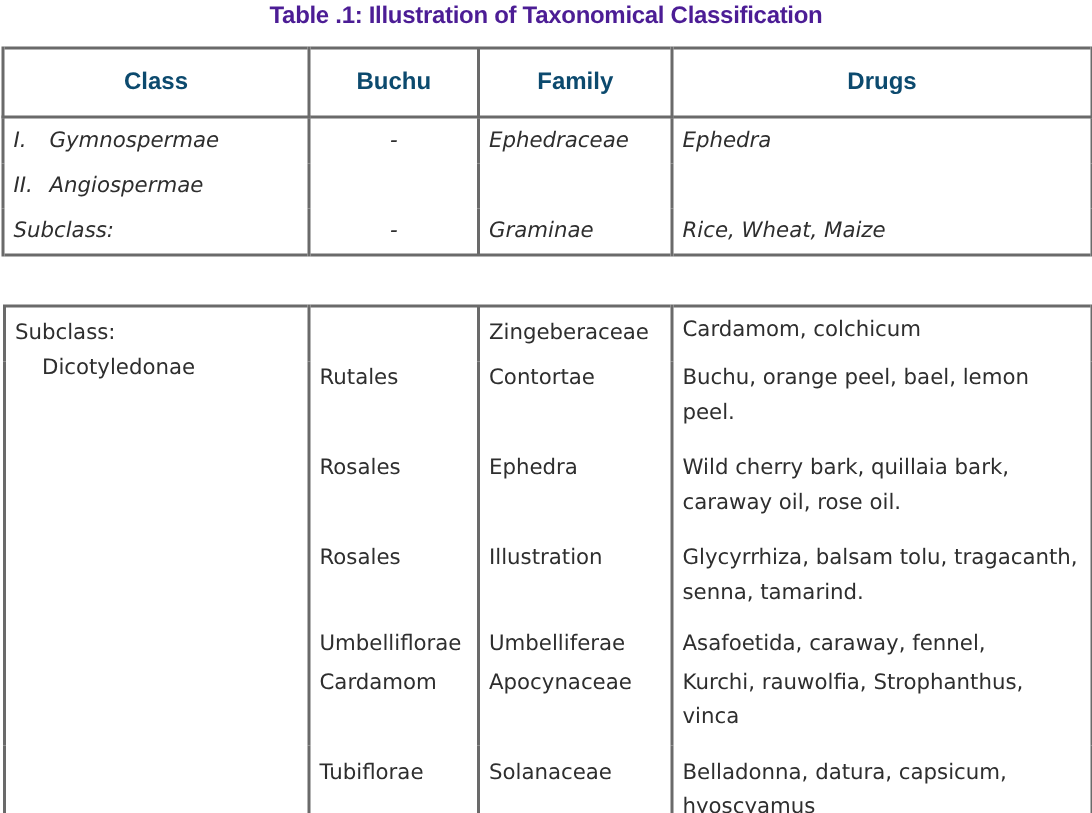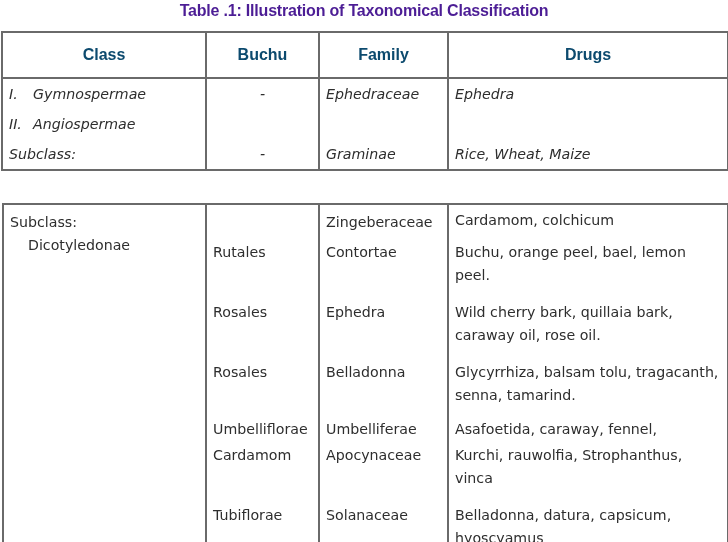--- a/index.html
+++ b/index.html
@@ -150,21 +150,21 @@
       <td style="padding-top:0">Contortae</td>
       <td class="wrap" style="padding-top:0">Buchu, orange peel, bael, lemon peel.</td>
     </tr>
     <tr>
       <td>Rosales</td>
       <td>Ephedra</td>
       <td class="wrap">Wild cherry bark, quillaia bark, caraway oil, rose oil.</td>
     </tr>
     <tr>
       <td>Rosales</td>
-      <td>Belladonna</td>
+      <td>Illustration</td>
       <td class="wrap">Glycyrrhiza, balsam tolu, tragacanth, senna, tamarind.</td>
     </tr>
     <tr>
       <td style="padding-top:0;padding-bottom:0;line-height:30px">Umbelliflorae</td>
       <td style="padding-top:0;padding-bottom:0;line-height:30px">Umbelliferae</td>
       <td class="wrap" style="padding-top:0;padding-bottom:0;line-height:30px">Asafoetida, caraway, fennel,</td>
     </tr>
     <tr>
       <td style="padding-top:0">Cardamom</td>
       <td style="padding-top:0">Apocynaceae</td>

